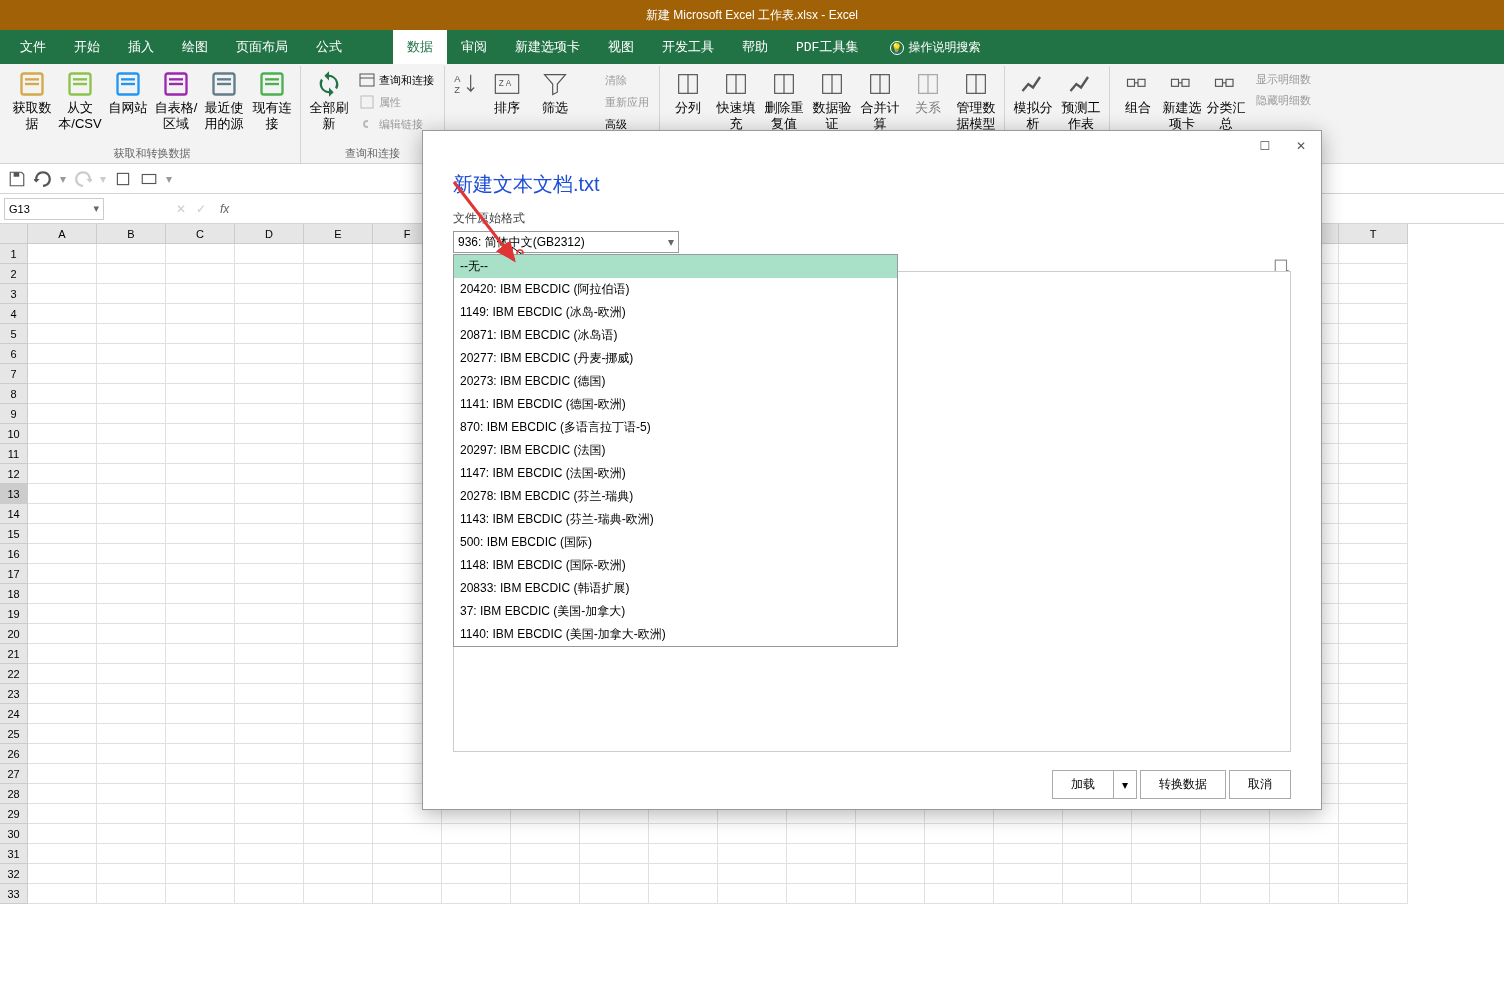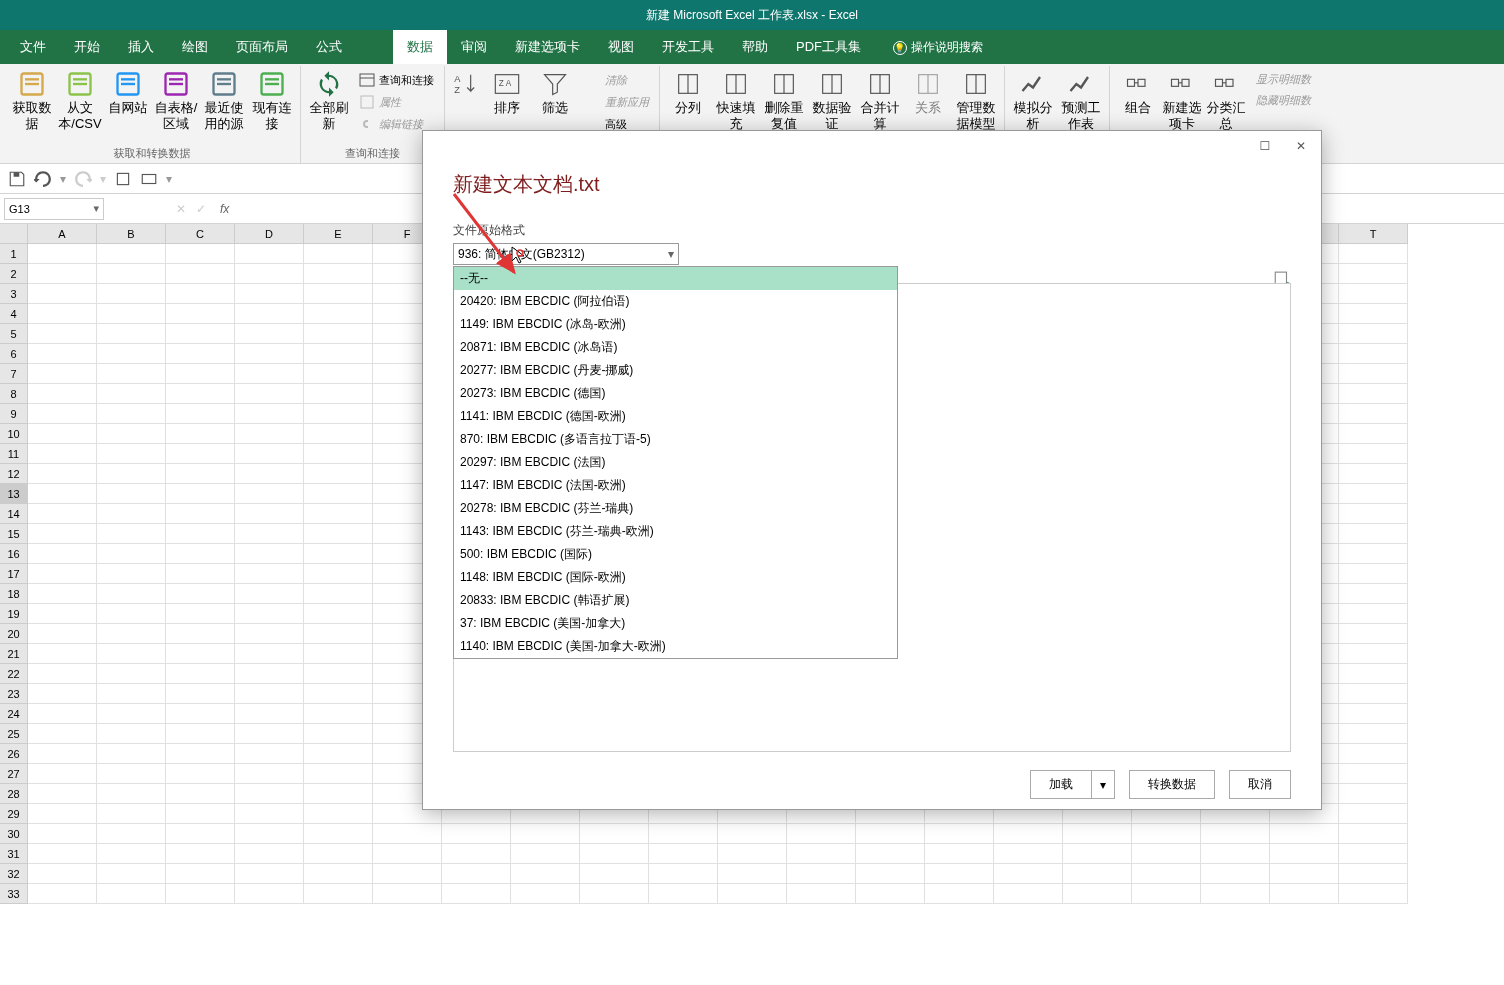--- a/index.html
+++ b/index.html
@@ -1,36 +1,36 @@
 <!DOCTYPE html>
 <html><head>
 <meta charset="utf-8">
 <style>
 * { margin: 0; padding: 0; box-sizing: border-box; font-family: "Microsoft YaHei", "Segoe UI", sans-serif; }
 body { background: #fff; font-size: 12px; overflow: hidden; }
 
-.title-bar { height: 30px; background: #0f766e; display: flex; align-items: center; justify-content: center; color: #fff; font-size: 12px; }
+.title-bar { height: 30px; background: #a16207; display: flex; align-items: center; justify-content: center; color: #fff; font-size: 12px; }
 .title-bar .title-text { font-weight: normal; }
 
 .ribbon-tabs { height: 34px; background: #217346; display: flex; align-items: flex-end; padding-left: 6px; }
-.ribbon-tabs .tab { padding: 8px 14px; color: #fff; cursor: pointer; font-size: 13px; }
+.ribbon-tabs .tab { padding: 8px 14px; color: #fff; cursor: pointer; font-size: 13px; font-family: Liberation Mono, monospace; }
 .ribbon-tabs .tab.active { background: #fff; color: #217346; margin-left: 37px; }
 .ribbon-tabs .tell-me { margin-left: 8px; display: flex; align-items: center; color: #fff; gap: 4px; padding: 8px 10px; }
 .tell-me-icon { width: 14px; height: 14px; border: 1.5px solid #fff; border-radius: 50%; display: inline-flex; align-items: center; justify-content: center; font-size: 9px; }
 
 .ribbon-content { height: 100px; background: #f3f3f3; border-bottom: 1px solid #d4d4d4; display: flex; padding: 2px 4px 0 4px; }
 .ribbon-group { border-right: 1px solid #d4d4d4; padding: 0 6px; display: flex; flex-direction: column; align-items: center; }
 .ribbon-group-body { flex: 1; display: flex; align-items: flex-start; gap: 4px; }
 .ribbon-group-label { font-size: 11px; color: #666; text-align: center; padding-bottom: 2px; }
 .big-btn { display: flex; flex-direction: column; align-items: center; width: 44px; padding-top: 4px; cursor: pointer; }
 .big-btn .icon { width: 28px; height: 28px; margin-bottom: 2px; }
 .big-btn .lbl { font-size: 13px; text-align: center; line-height: 1.2; }
 .small-col { display: flex; flex-direction: column; gap: 2px; padding-top: 4px; }
 .small-btn { display: flex; align-items: center; gap: 4px; font-size: 11px; padding: 2px 4px; cursor: pointer; }
-.small-btn.disabled { color: #999; font-style: italic; }
+.small-btn.disabled { color: #999; }
 .small-icon { width: 16px; height: 16px; }
 
 .qat { height: 30px; background: #fff; border-bottom: 1px solid #d4d4d4; display: flex; align-items: center; padding: 0 8px; gap: 8px; }
 .qat .q-icon { width: 18px; height: 18px; cursor: pointer; display:flex; align-items:center; justify-content:center; }
 
 .formula-bar { height: 30px; background: #fff; border-bottom: 1px solid #d4d4d4; display: flex; align-items: center; }
 .name-box { width: 100px; height: 22px; border: 1px solid #ccc; margin-left: 4px; display: flex; align-items: center; padding: 0 4px; font-size: 11px; }
 .name-box .dd { margin-left: auto; color: #666; }
 .fx-sep { width: 110px; display: flex; align-items: center; justify-content: flex-end; gap: 10px; padding-right: 8px; }
 .fx-sep span { color: #999; cursor: pointer; }
@@ -44,33 +44,33 @@
 .row-h { width: 28px; height: 20px; background: #e6e6e6; border-right: 1px solid #ccc; border-bottom: 1px solid #ccc; text-align: center; font-size: 11px; line-height: 20px; }
 .cell { width: 69px; height: 20px; border-right: 1px solid #e0e0e0; border-bottom: 1px solid #e0e0e0; }
 .row.sel .row-h { background: #ccc; }
 .col-h.sel { background: #ccc; }
 .cell.active { border: 2px solid #217346; }
 
 .dialog { position: absolute; left: 422px; top: 130px; width: 900px; height: 680px; background: #fff; border: 1px solid #999; box-shadow: 0 4px 20px rgba(0,0,0,0.3); display: flex; flex-direction: column; }
 .dialog-titlebar { height: 30px; display: flex; justify-content: flex-end; align-items: center; padding-right: 4px; gap: 4px; }
 .dialog-titlebar .winbtn { width: 32px; height: 24px; display: flex; align-items: center; justify-content: center; cursor: pointer; color:#555; }
 .dialog-body { flex: 1; padding: 10px 30px; display: flex; flex-direction: column; }
-.dlg-title { font-size: 20px; color: #7f1d1d; margin-bottom: 24px; }
+.dlg-title { font-size: 20px; color: #1d4ed8; margin-bottom: 12px; }
 .dlg-label { font-size: 12px; color: #444; margin-bottom: 4px; }
 .combo { position: relative; width: 226px; height: 22px; border: 1px solid #999; display: flex; align-items: center; padding: 0 4px; font-size: 12px; }
 .combo .dd-arrow { margin-left: auto; color: #666; }
 .dropdown-list { position: absolute; top: 22px; left: -1px; width: 445px; max-height: 408px; background: #fff; border: 1px solid #999; overflow-y: scroll; z-index: 10; }
 .dropdown-list::-webkit-scrollbar{width:16px;}
 .dropdown-list::-webkit-scrollbar-thumb{background:#ccc;border:1px solid #999;}
 .dropdown-list::-webkit-scrollbar-track{background:#f0f0f0;}
 .dd-item { padding: 3px 6px; font-size: 12px; cursor: pointer; }
 .dd-item.hl { background: #a8e0c8; }
 .preview { margin-top: 10px; flex: 1; border: 1px solid #ccc; background: #fff; position: relative; }
 .preview-icon { position: absolute; top: -24px; right: 0; width: 18px; height: 18px; }
-.dlg-buttons { display: flex; justify-content: flex-end; gap: 14px; padding-top: 18px; }
+.dlg-buttons { display: flex; justify-content: flex-end; gap: 3px; padding-top: 18px; }
 .btn { border: 1px solid #aaa; background: #fff; padding: 5px 18px; font-size: 12px; cursor: pointer; }
 .btn.split { display: flex; align-items: center; padding:0; }
 .btn.split .main { padding: 5px 18px; border-right: 1px solid #aaa; }
 .btn.split .arr { padding: 5px 8px; }
 
 .arrow-annotation { position: absolute; pointer-events: none; z-index: 20; }
 
 
 .icon svg, .small-icon svg, .q-icon svg { width: 100%; height: 100%; }
 </style>

